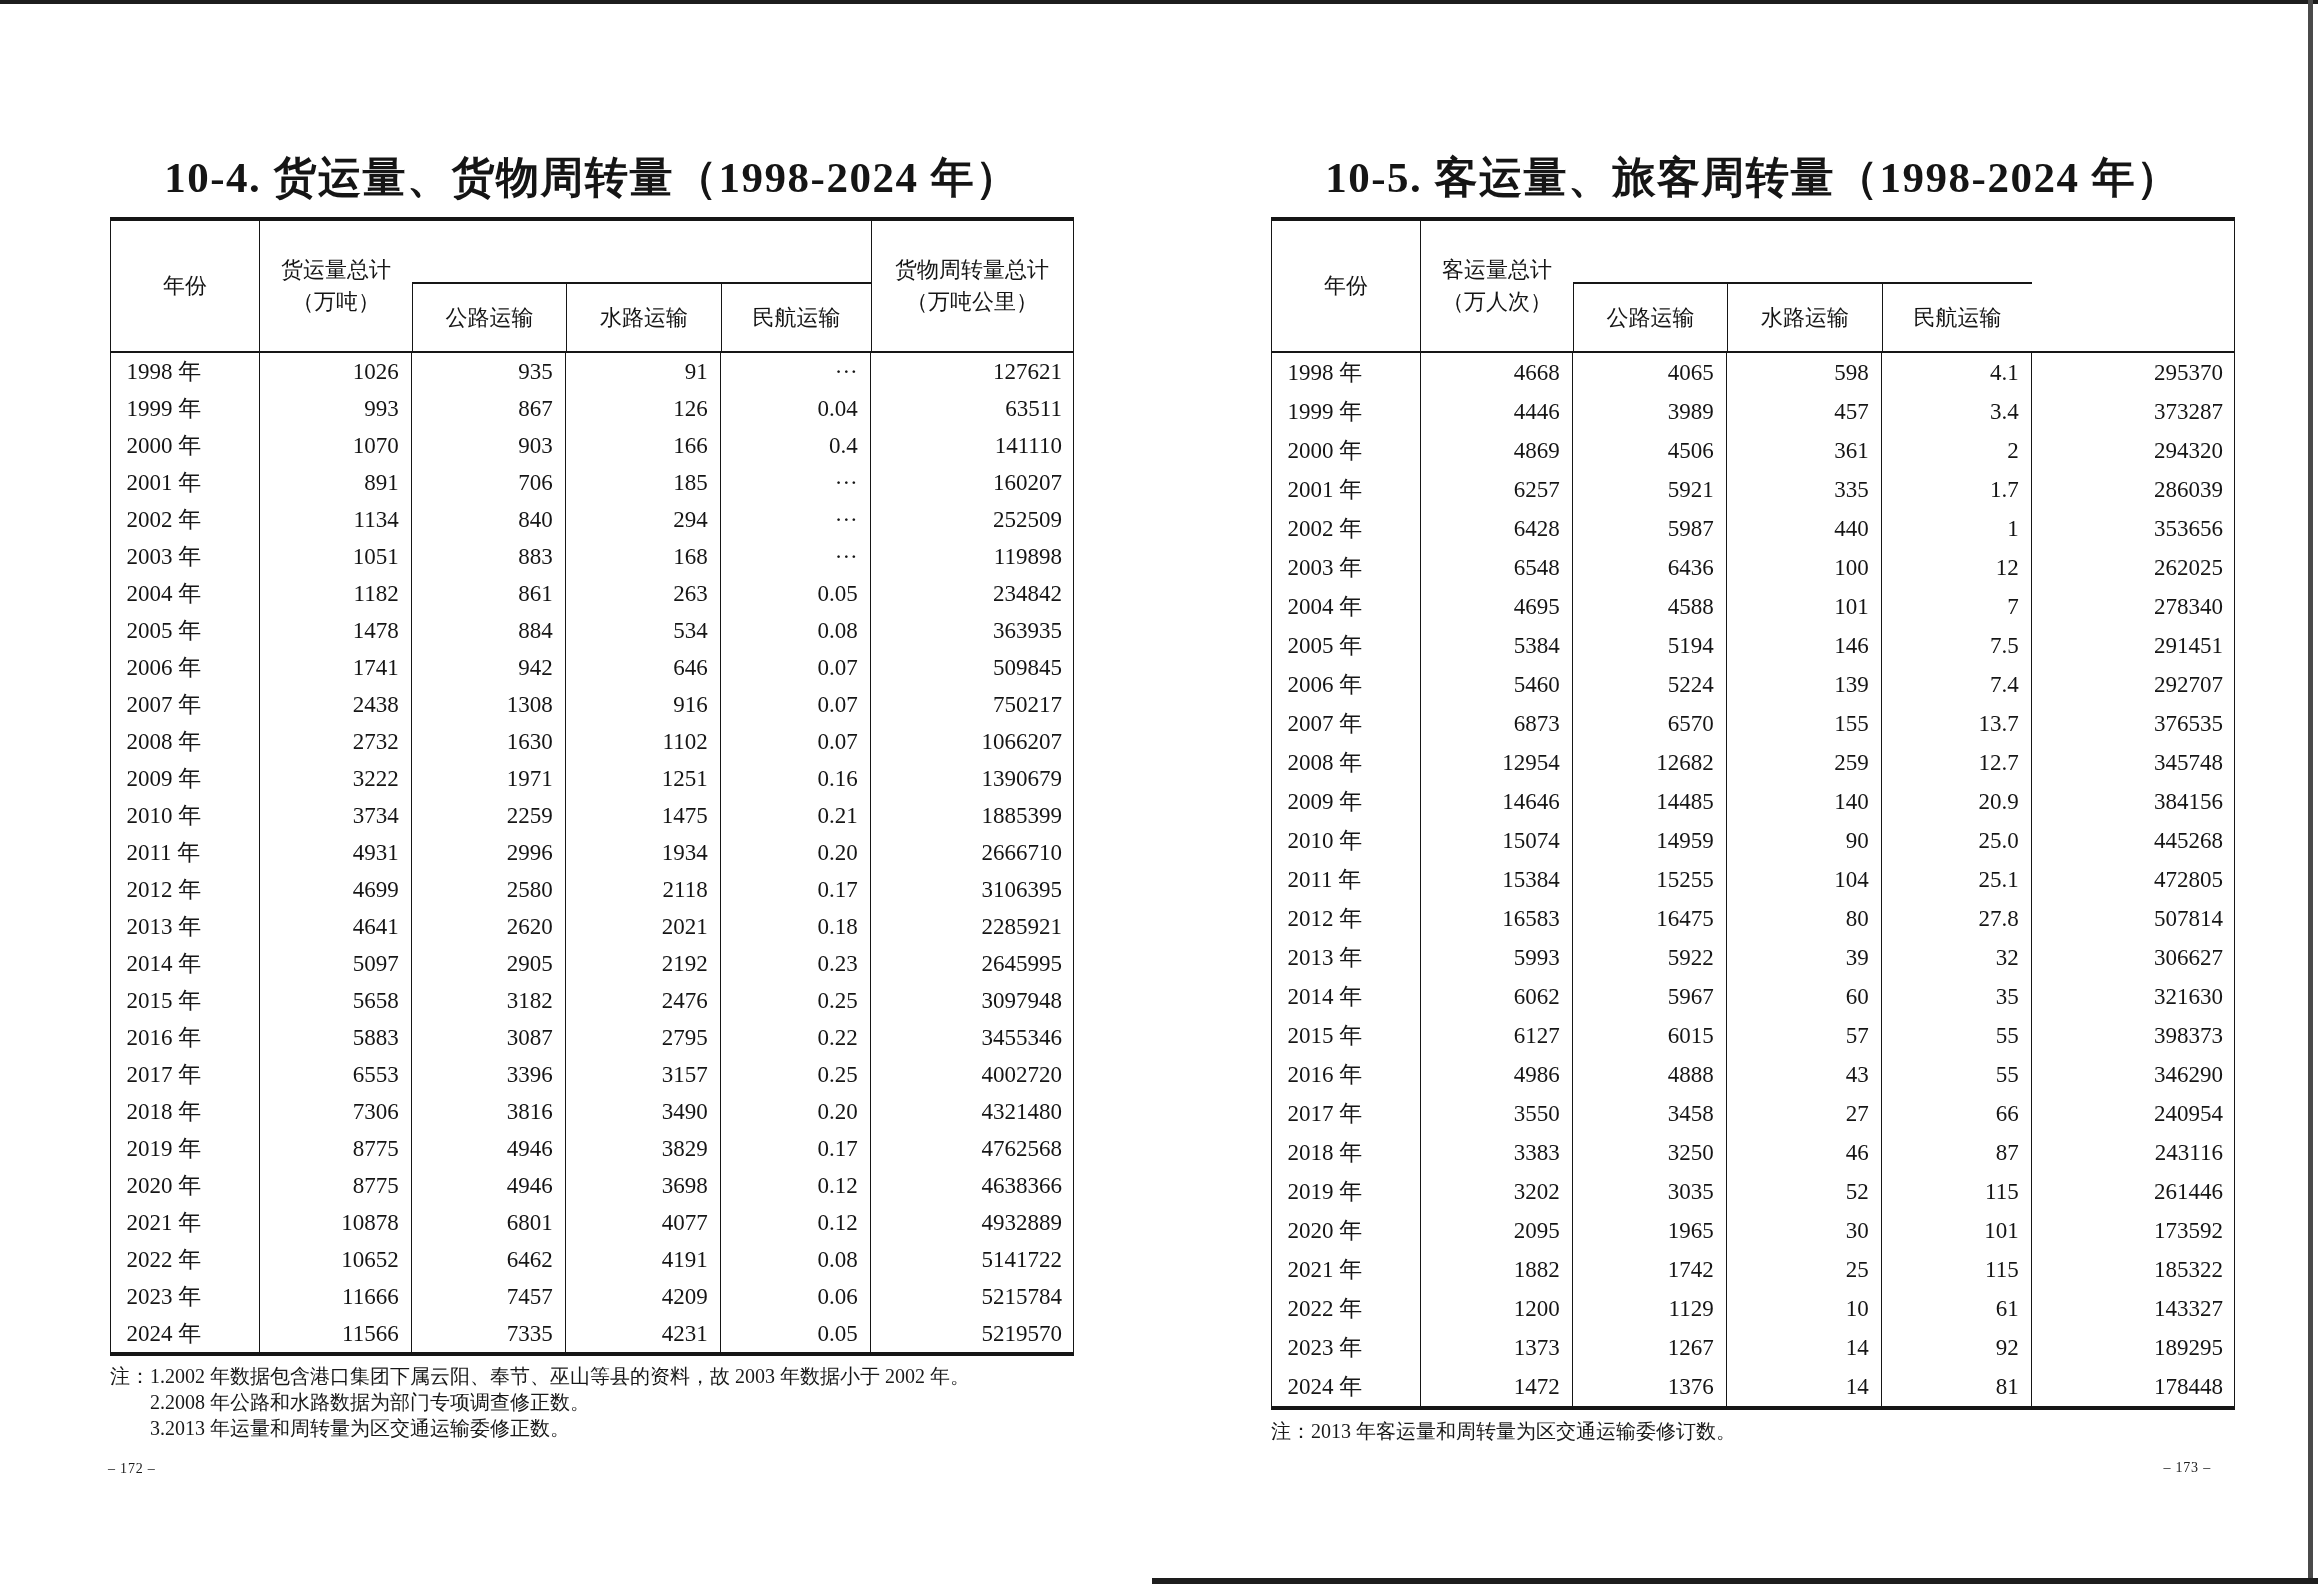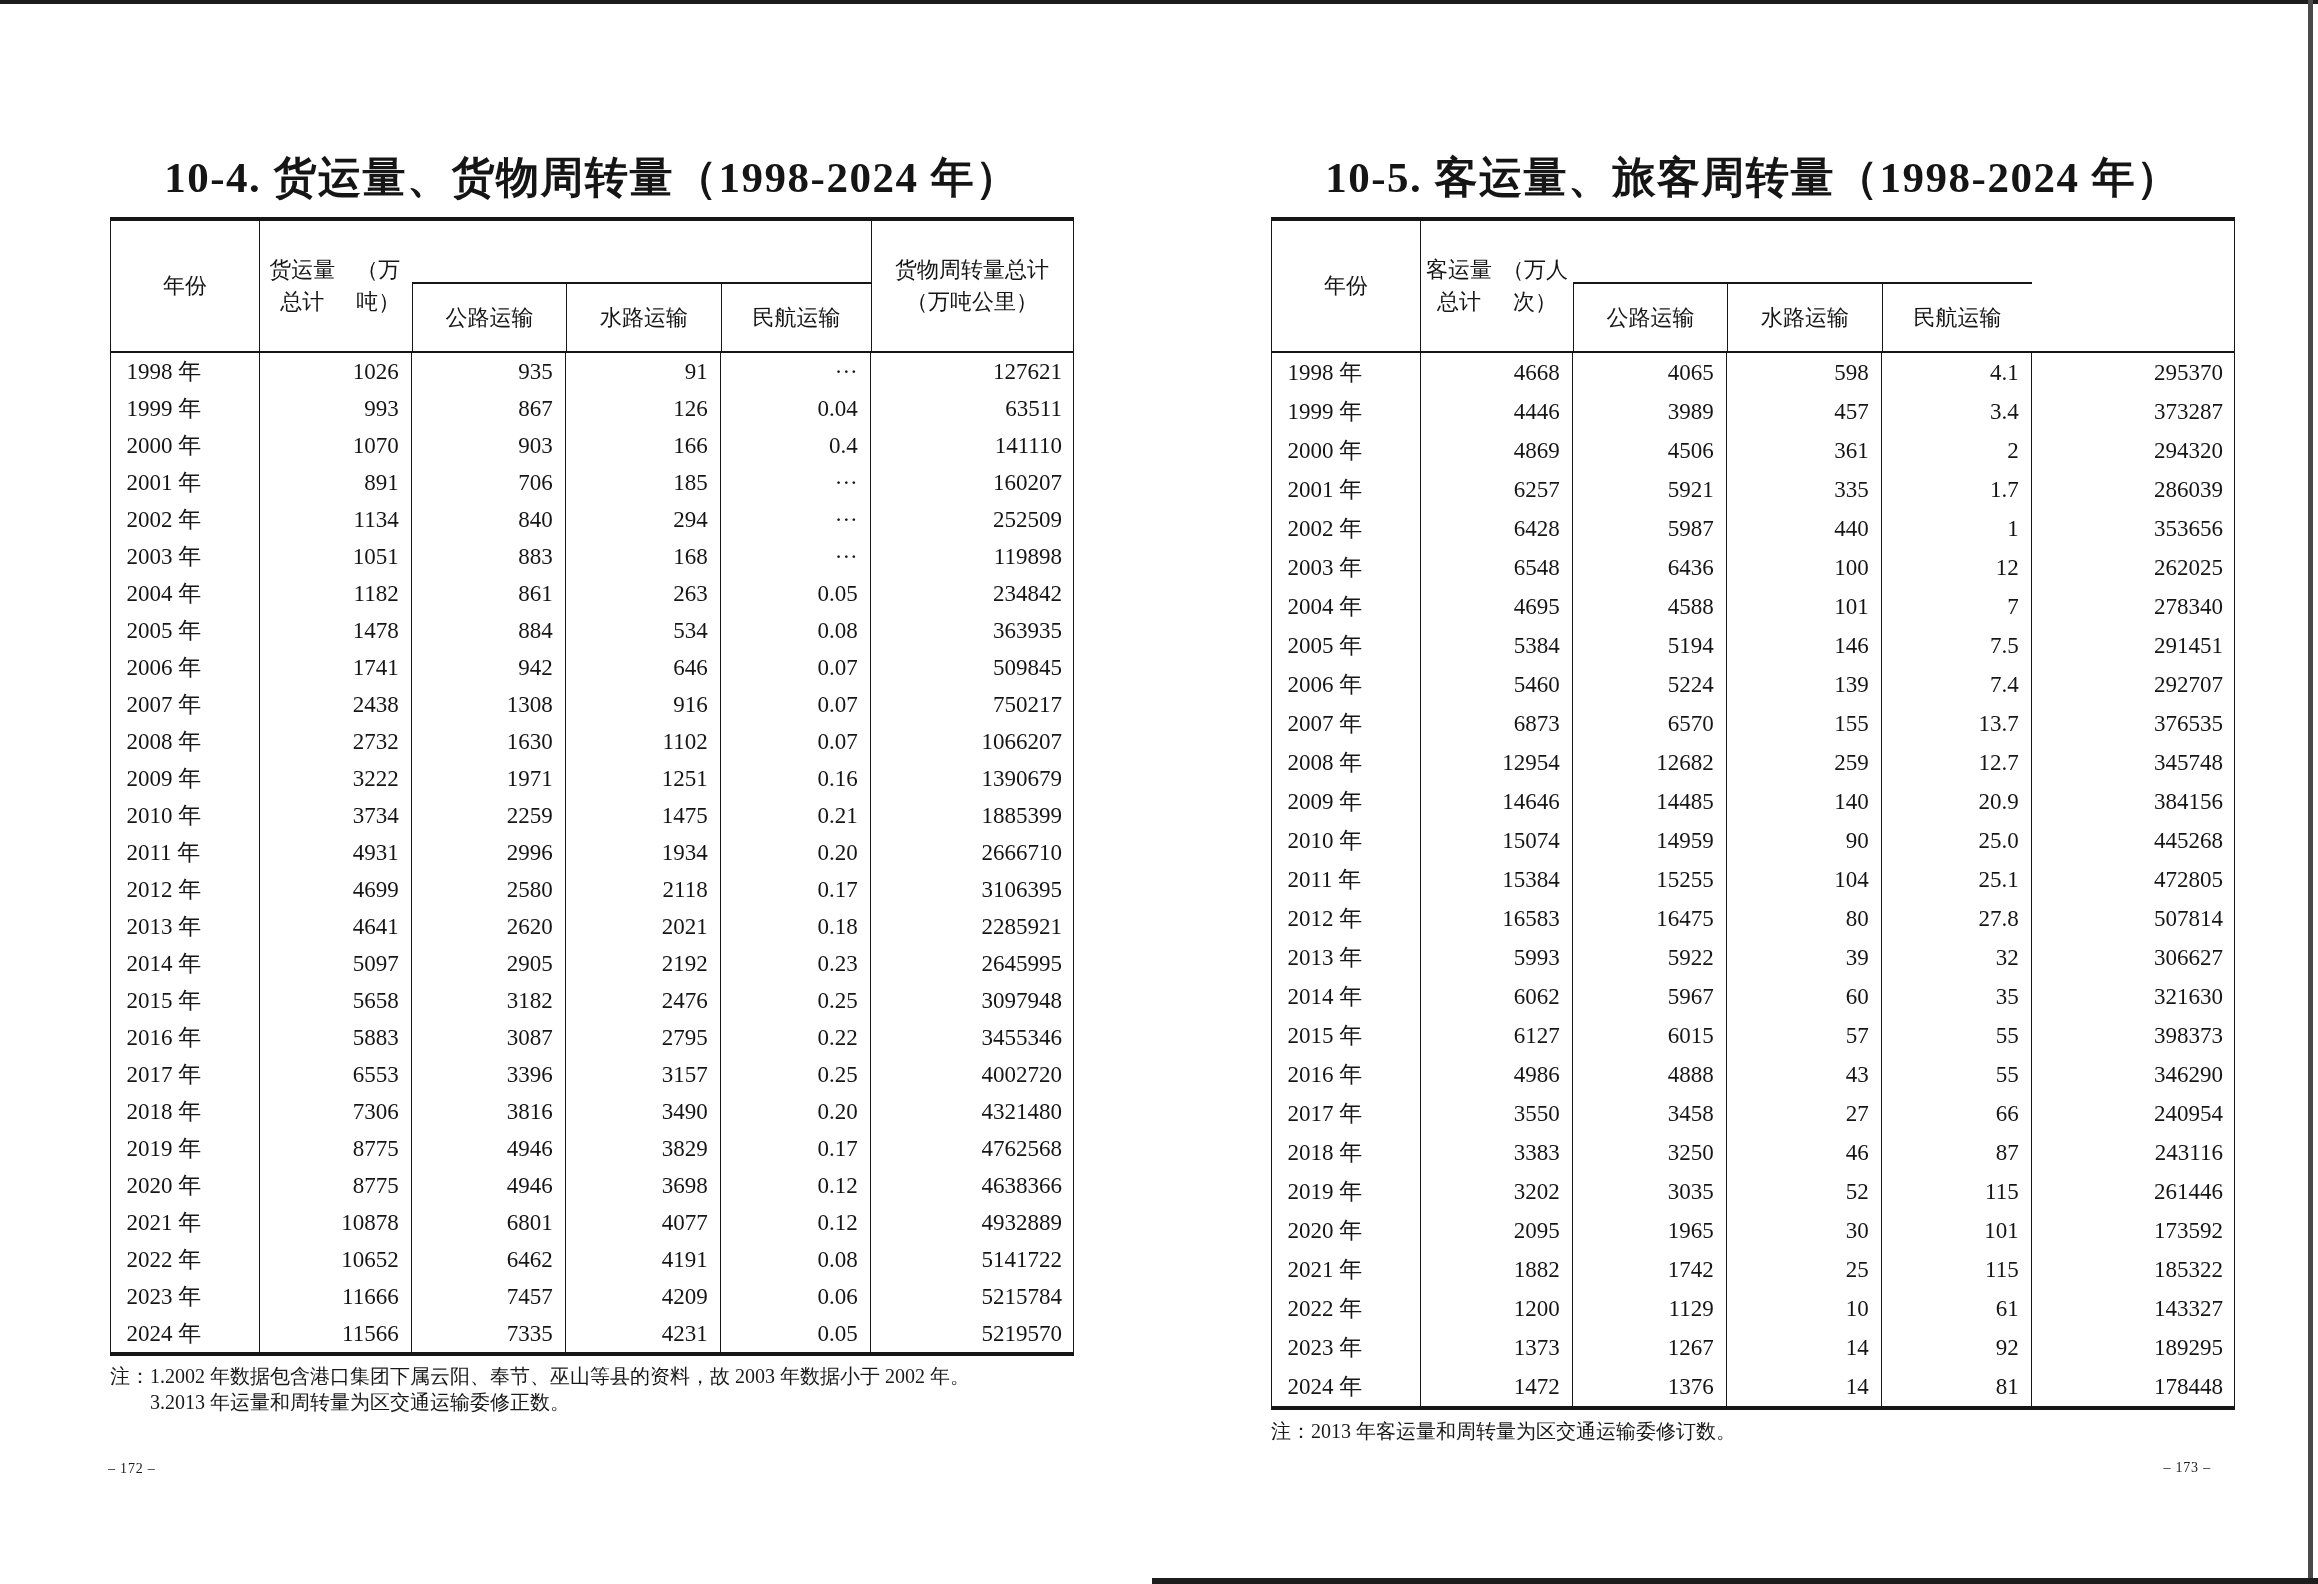--- a/index.html
+++ b/index.html
@@ -29,21 +29,21 @@
   .cols{grid-template-columns:149px 152px 154px 155px 150px 201px;}
   .thead{
     display:grid;grid-template-rows:61px 69px;
     border-top:4.6px solid #161616;border-bottom:2.3px solid #161616;
   }
   .hc{
     display:flex;align-items:center;justify-content:center;text-align:center;
     font-size:22px;line-height:32px;box-sizing:border-box;
   }
   .h-year{grid-column:1;grid-row:1/3;border-right:1.5px solid #161616;}
-  .h-total{grid-column:2;grid-row:1/3;flex-direction:row;}
+  .h-total{grid-column:2;grid-row:1/3;flex-direction:column;}
   .h-gap{grid-column:3/6;grid-row:1;}
   .h-sub{grid-row:2;border-left:1.5px solid #161616;border-top:2.3px solid #161616;}
   .h-road{grid-column:3;}
   .h-water{grid-column:4;}
   .h-air{grid-column:5;}
   .h-turn{grid-column:6;grid-row:1/3;border-left:1.5px solid #161616;flex-direction:column;}
 
   .tbody{border-bottom:4.6px solid #161616;}
   .tr{display:grid;}
   .tbody-left .tr{height:37px;}
@@ -339,20 +339,21 @@
           </div>
         </div>
     </div>
 
     <div class="notes n-left">
       <span class="note-prefix">注：</span>
       <div class="note-items">
 
           <div class="note-line">1.2002 年数据包含港口集团下属云阳、奉节、巫山等县的资料，故 2003 年数据小于 2002 年。</div>
 
+          <div class="note-line">2.2008 年公路和水路数据为部门专项调查修正数。</div>
 
           <div class="note-line">3.2013 年运量和周转量为区交通运输委修正数。</div>
         </div>
     </div>
 
     <div class="pageno p-left">– 172 –</div>
   </section>
 
   <section>
     <h1 class="title t-right">10-5. 客运量、旅客周转量（1998-2024 年）</h1>

